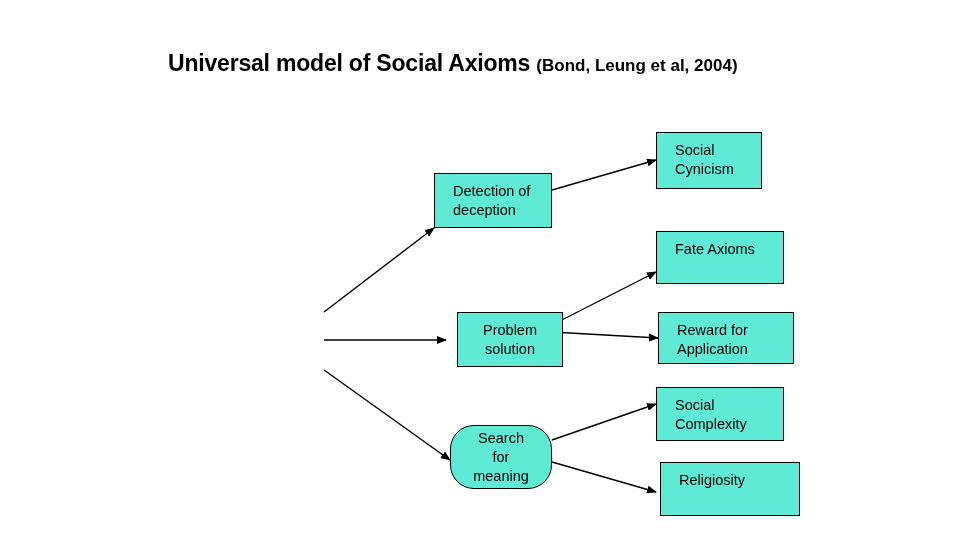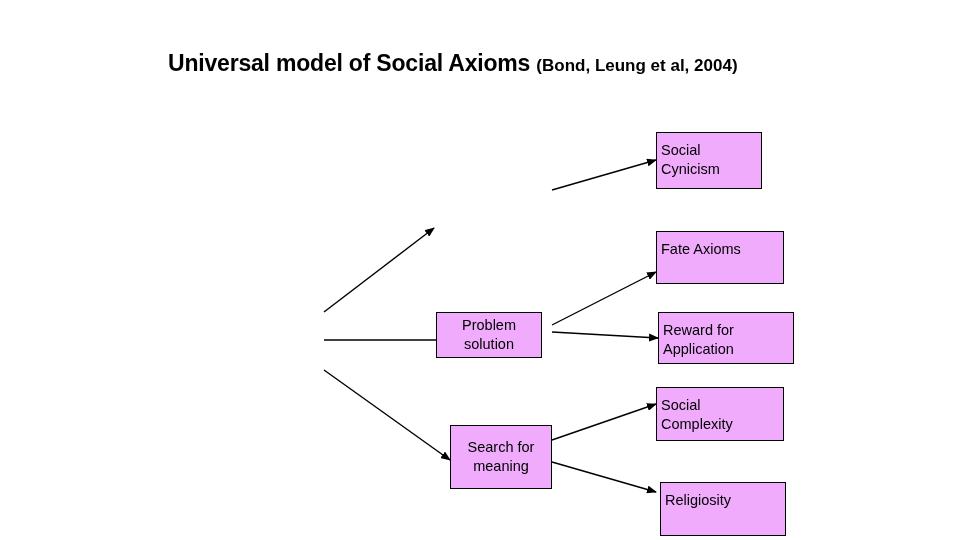--- a/index.html
+++ b/index.html
@@ -30,25 +30,25 @@
     letter-spacing: -0.2px;
   }
   #title .cite {
     font-size: 17px;
     font-weight: bold;
   }
   .node {
     position: absolute;
     box-sizing: border-box;
     border: 1px solid #000000;
-    background: #f0abfc;
+    background: #5eead4;
     color: #000000;
     font-size: 14.5px;
     line-height: 19px;
-    padding: 8px 4px;
+    padding: 8px 18px;
   }
   .node.center {
     text-align: center;
     display: flex;
     align-items: center;
     justify-content: center;
   }
   .node .txt {
     display: block;
     white-space: pre-line;
@@ -83,27 +83,31 @@
       <line x1="296" y1="370" x2="422" y2="460" marker-end="url(#arrow)"></line>
       <line x1="524" y1="190" x2="628" y2="160" marker-end="url(#arrow)"></line>
       <line x1="524" y1="325" x2="628" y2="272" marker-end="url(#arrow)"></line>
       <line x1="524" y1="332" x2="630" y2="338" marker-end="url(#arrow)"></line>
       <line x1="524" y1="440" x2="628" y2="404" marker-end="url(#arrow)"></line>
       <line x1="524" y1="462" x2="628" y2="492" marker-end="url(#arrow)"></line>
     </g>
   </svg>
 
 
+  <div class="node" style="left:406px; top:173px; width:118px; height:55px;">
+    <span class="txt">Detection of
+deception</span>
+  </div>
 
-  <div class="node center" style="left:408px; top:312px; width:106px; height:46px;">
+  <div class="node center" style="left:429px; top:312px; width:106px; height:55px;">
     <span class="txt">Problem
 solution</span>
   </div>
 
-  <div class="node center" style="left:422px; top:425px; width:102px; height:64px;">
+  <div class="node center" style="left:422px; top:425px; width:102px; height:64px;border-radius:24px;">
     <span class="txt">Search for
 meaning</span>
   </div>
 
   <div class="node" style="left:628px; top:132px; width:106px; height:57px;">
     <span class="txt">Social
 Cynicism</span>
   </div>
 
   <div class="node" style="left:628px; top:231px; width:128px; height:53px;">
@@ -113,17 +117,17 @@
   <div class="node" style="left:630px; top:312px; width:136px; height:52px;">
     <span class="txt">Reward for
 Application</span>
   </div>
 
   <div class="node" style="left:628px; top:387px; width:128px; height:54px;">
     <span class="txt">Social
 Complexity</span>
   </div>
 
-  <div class="node" style="left:632px; top:482px; width:126px; height:54px;">
+  <div class="node" style="left:632px; top:462px; width:140px; height:54px;">
     <span class="txt">Religiosity</span>
   </div>
 
 </div>
 
 </body></html>

